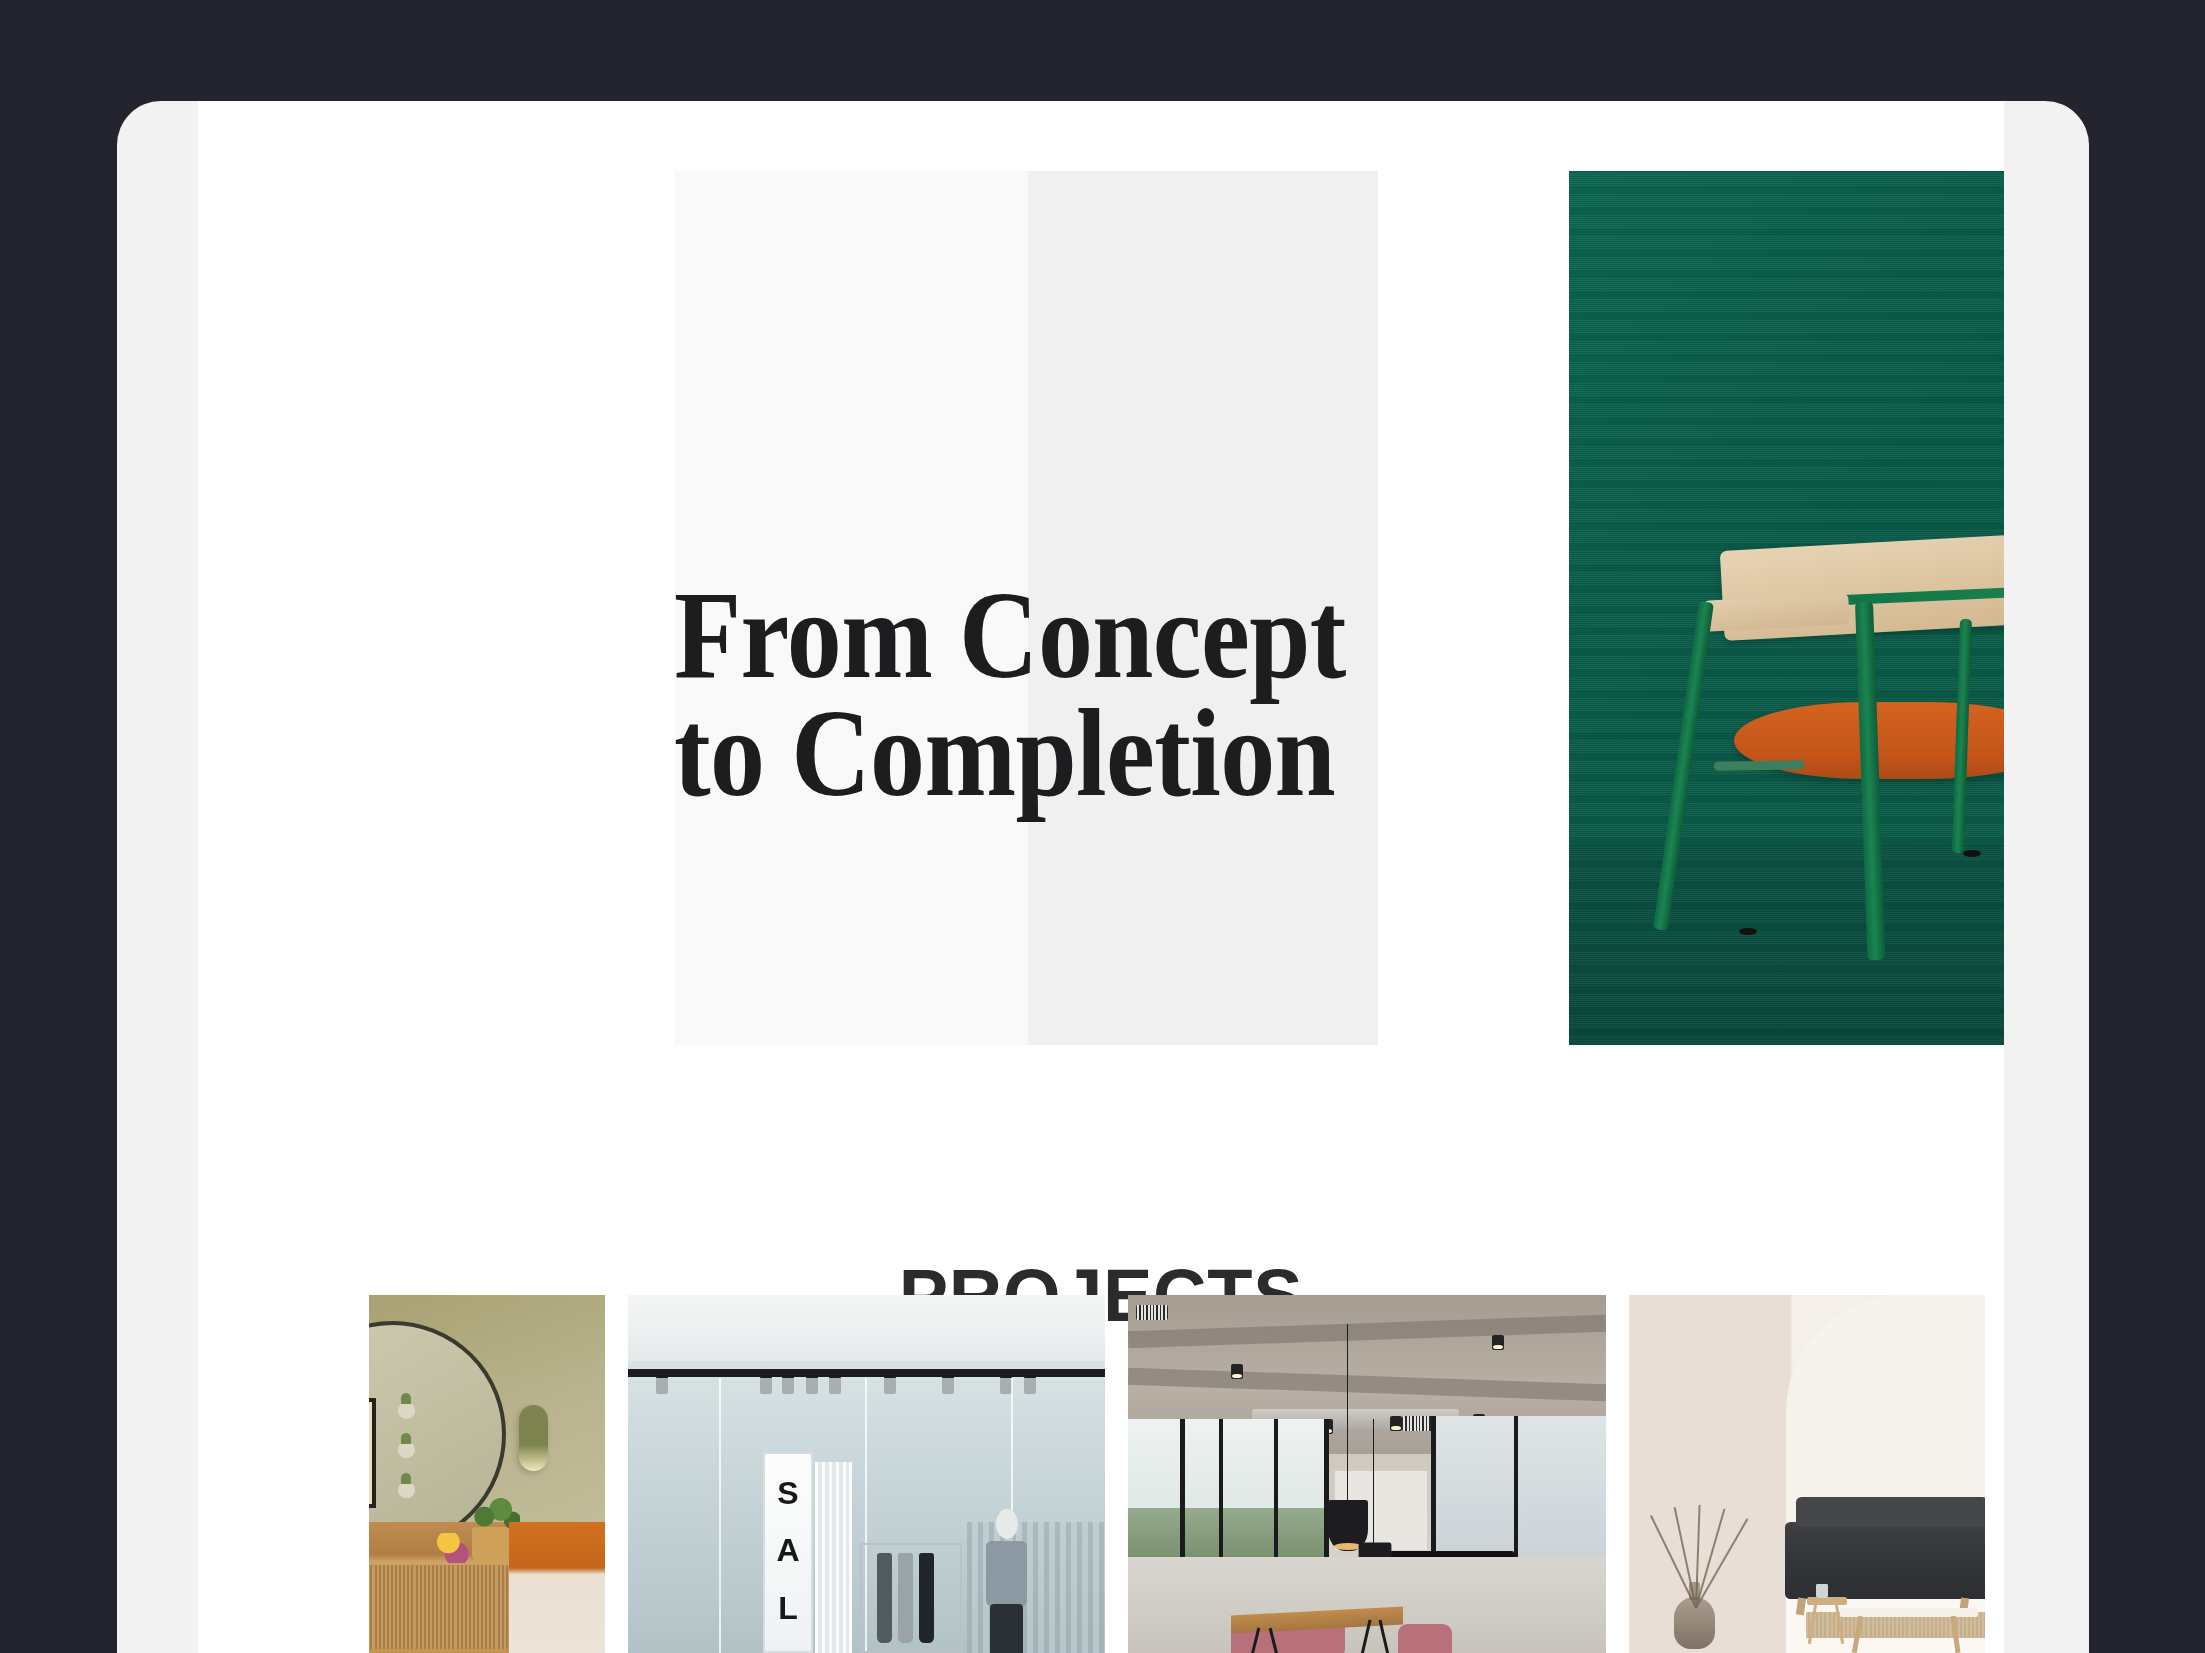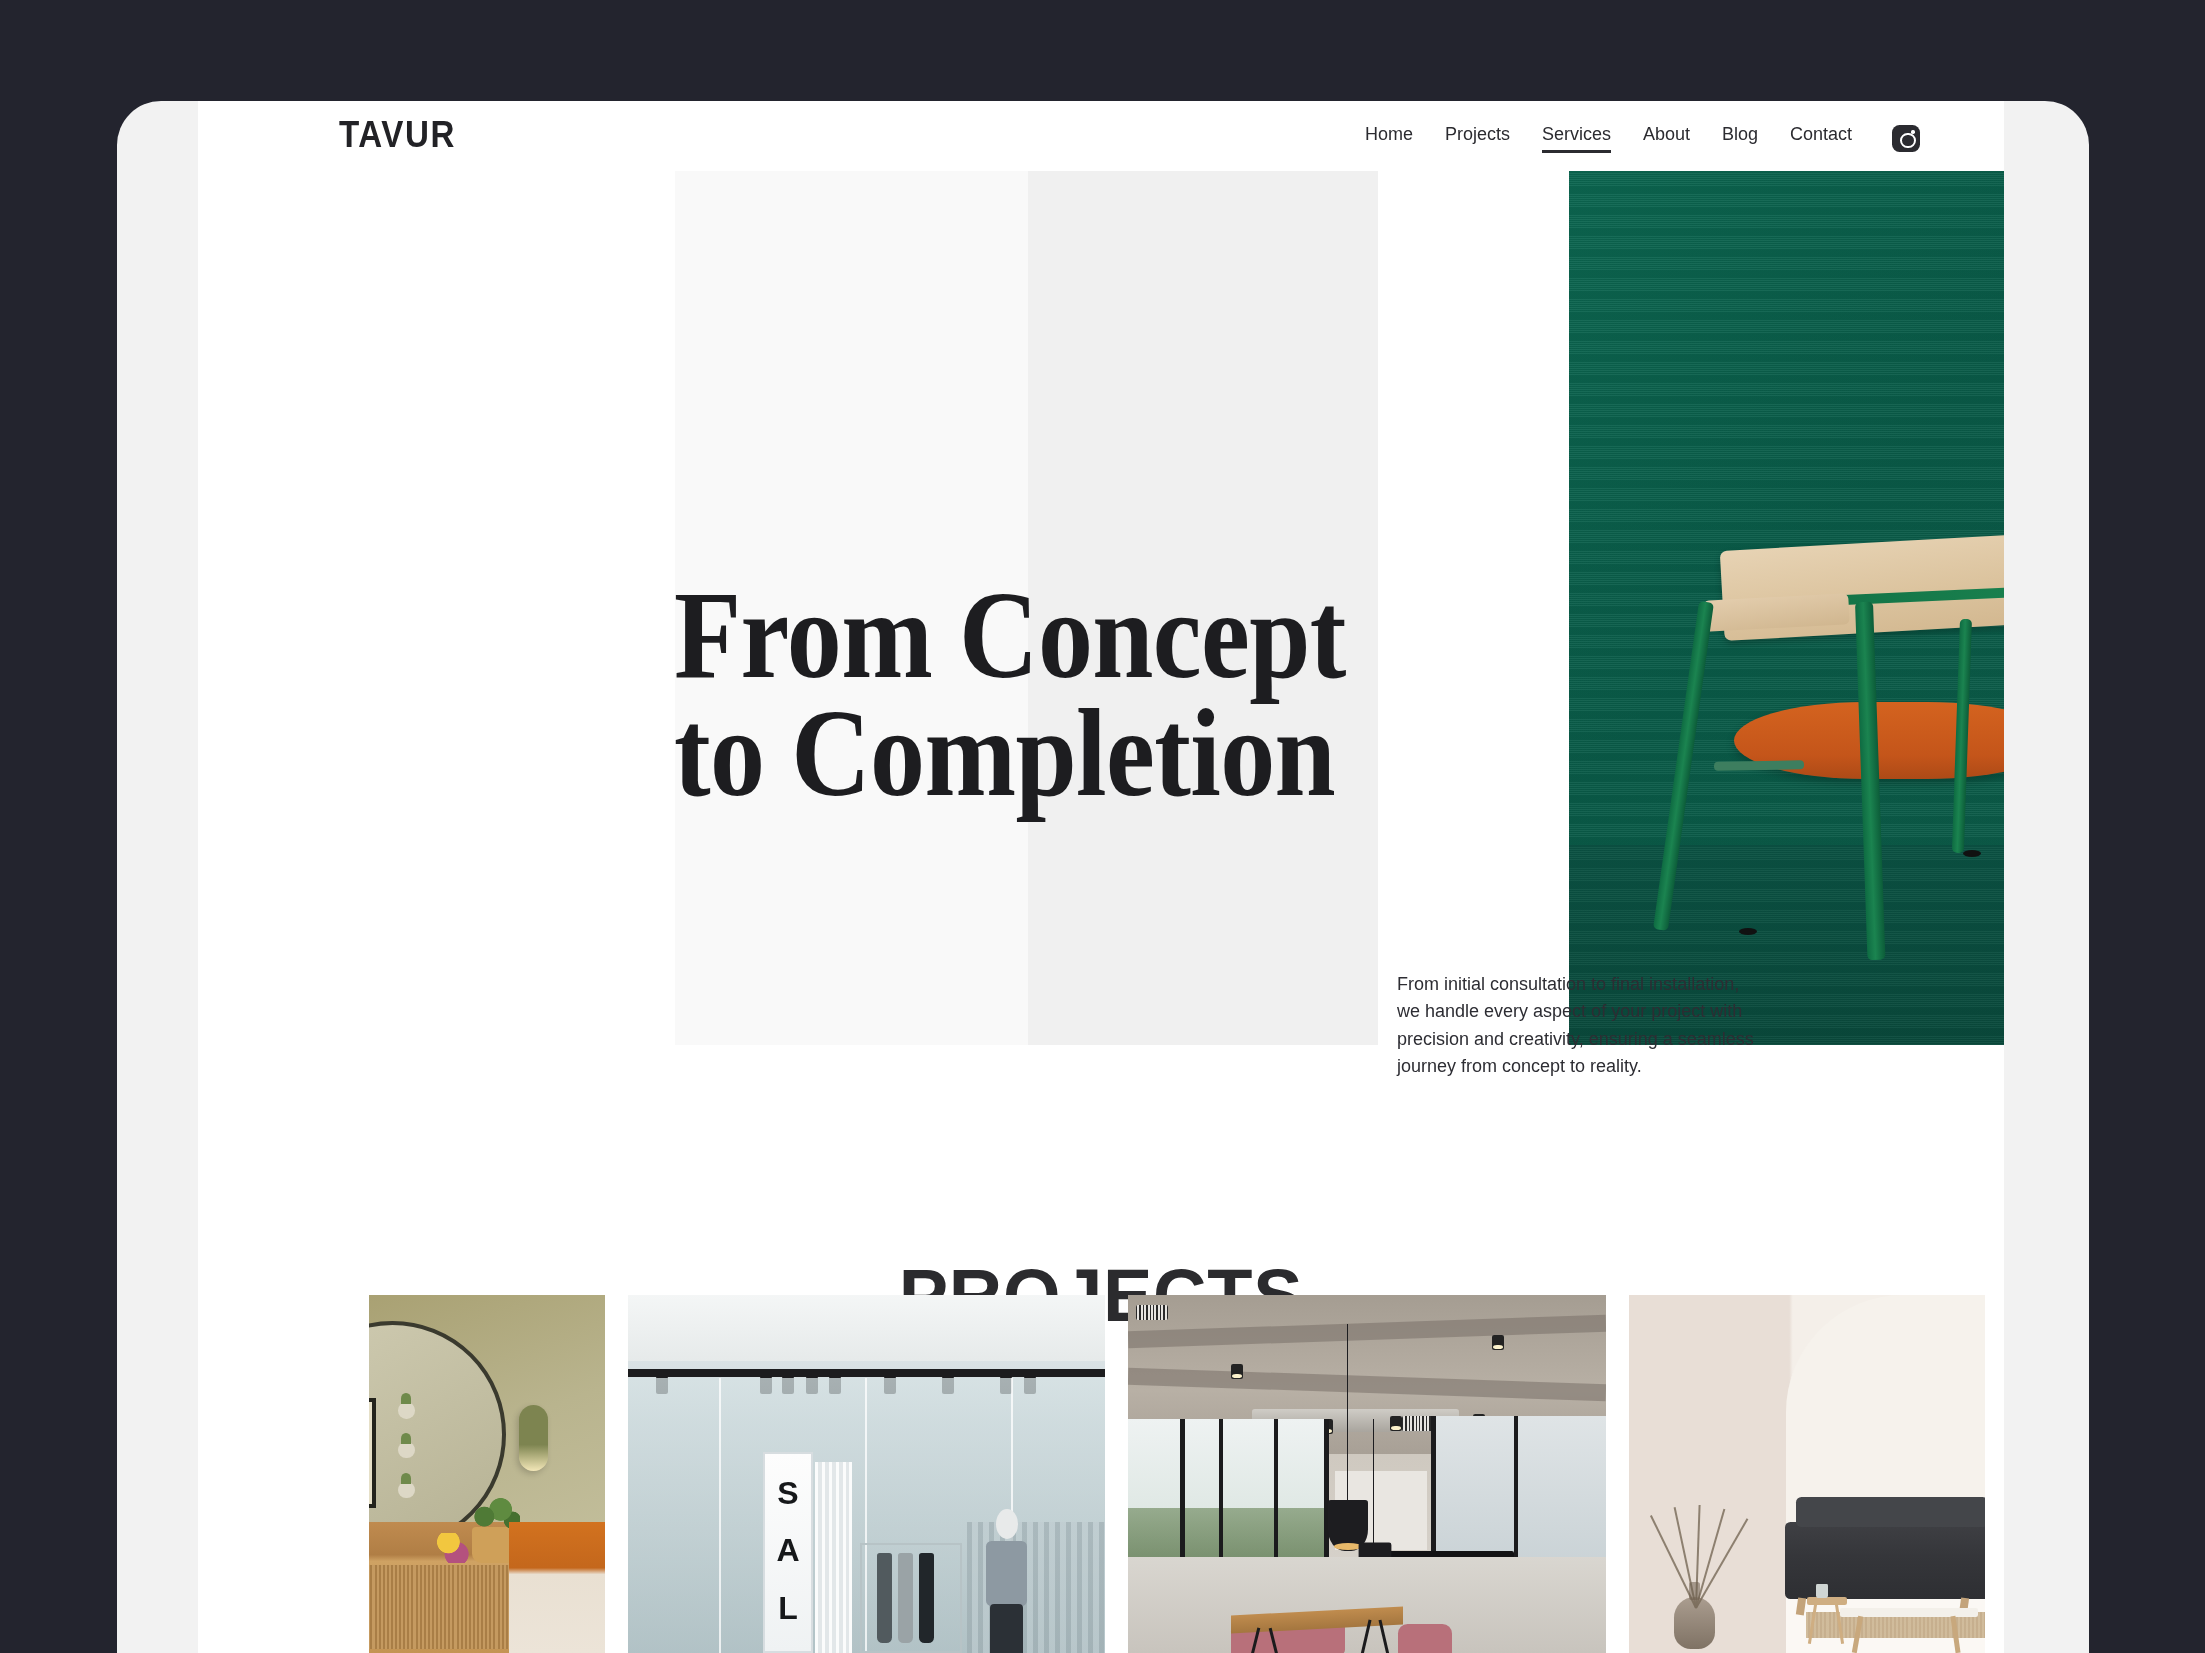--- a/index.html
+++ b/index.html
@@ -420,43 +420,29 @@
            background:#cfd5d3; border-radius:1.4px 1.4px 2.8px 2.8px;}
   .t4-rug{ position:absolute; right:0; bottom:15px; width:179px; height:26px;
            background:repeating-linear-gradient(90deg,#c9b18c 0 2.1px,#bda27c 2.1px 4.1px); opacity:.85;}
 </style>
 </head>
 <body>
 
 <div class="browser-frame">
   <div class="page">
 
-    <header class="site-header">
-      <div class="logo">TAVUR</div>
-
-      <nav class="nav">
-        <span class="nav-item">Home</span>
-        <span class="nav-item">Projects</span>
-        <span class="nav-item active">Services</span>
-        <span class="nav-item">About</span>
-        <span class="nav-item">Blog</span>
-        <span class="nav-item">Contact</span>
-        <span class="ig-icon"></span>
-      </nav>
-    </header>
 
     <section class="hero">
 
       <div class="panel-left"></div>
       <div class="panel-right"></div>
 
       <h1 class="headline">From Concept
 to Completion</h1>
 
-      <p class="hero-copy">From initial consultation to final installation, we handle every aspect of your project with precision and creativity, ensuring a seamless journey from concept to reality.</p>
 
       <div class="hero-photo">
         <div class="hp-wall"></div>
         <div class="hp-floor"></div>
         <div class="hp-back"></div>
         <div class="hp-armrail"></div>
         <div class="hp-arm"></div>
         <div class="hp-seat"></div>
         <div class="hp-tube hp-leg-br"></div>
         <div class="hp-stretch"></div>

